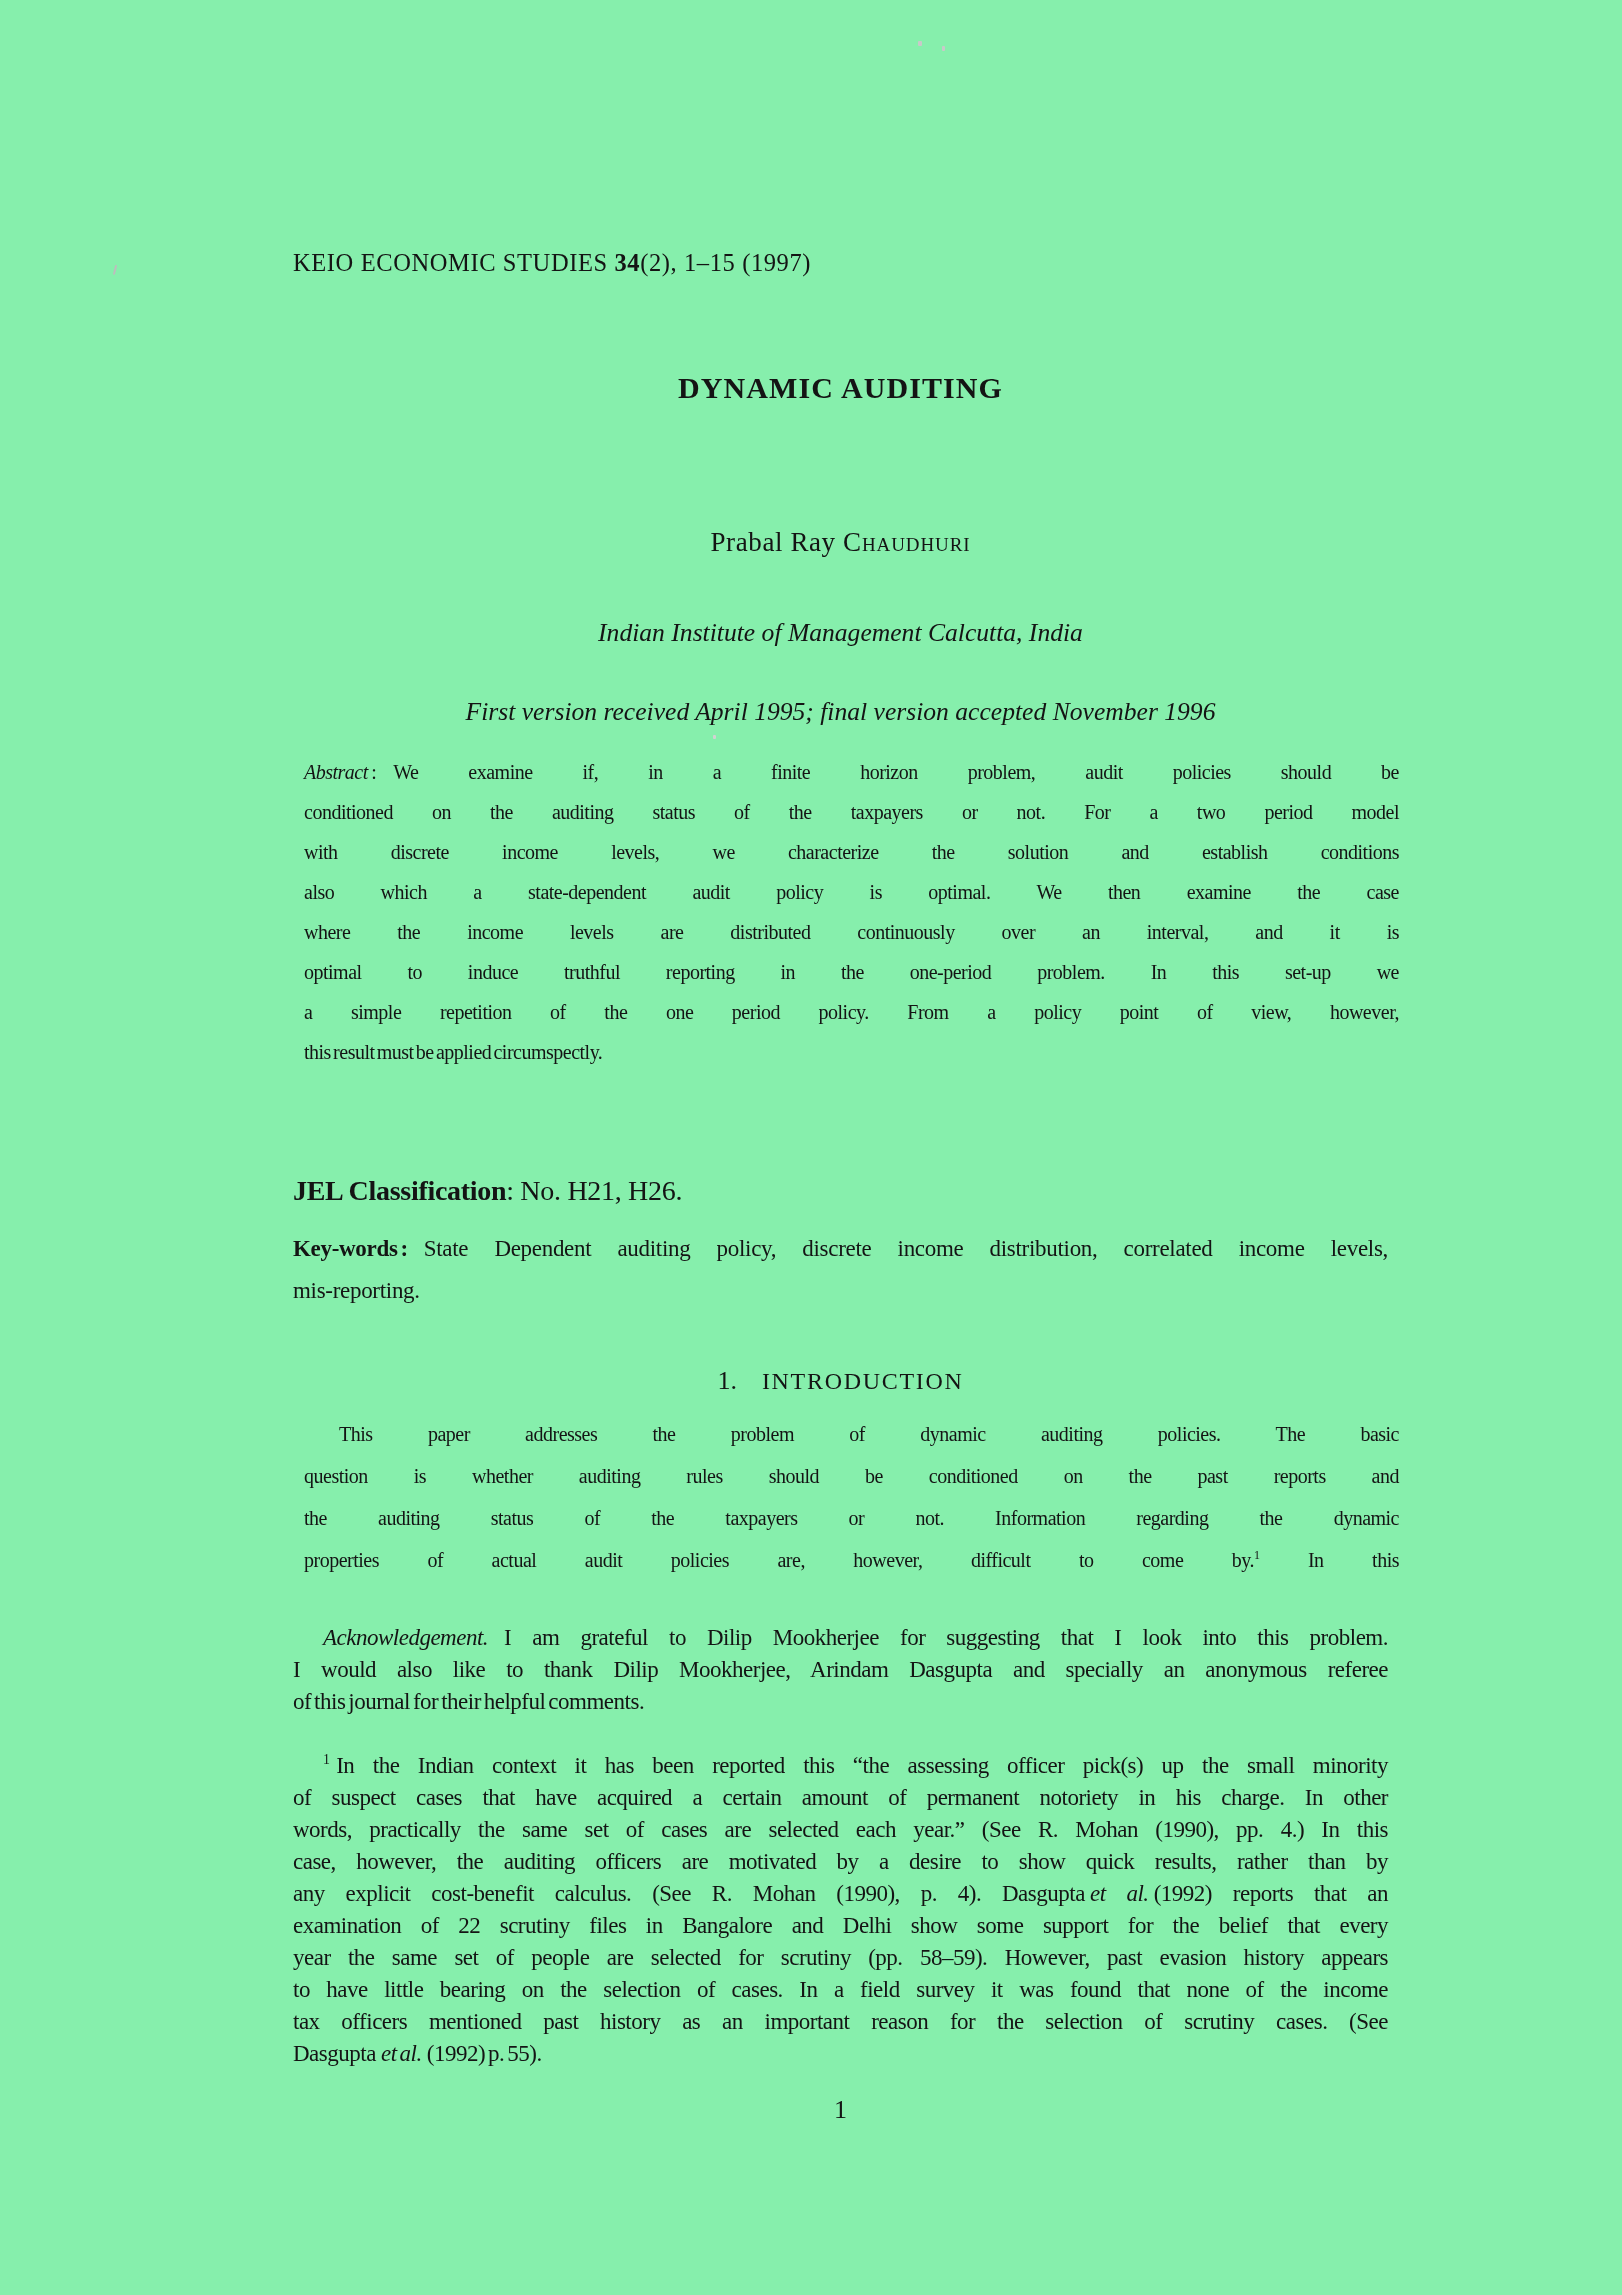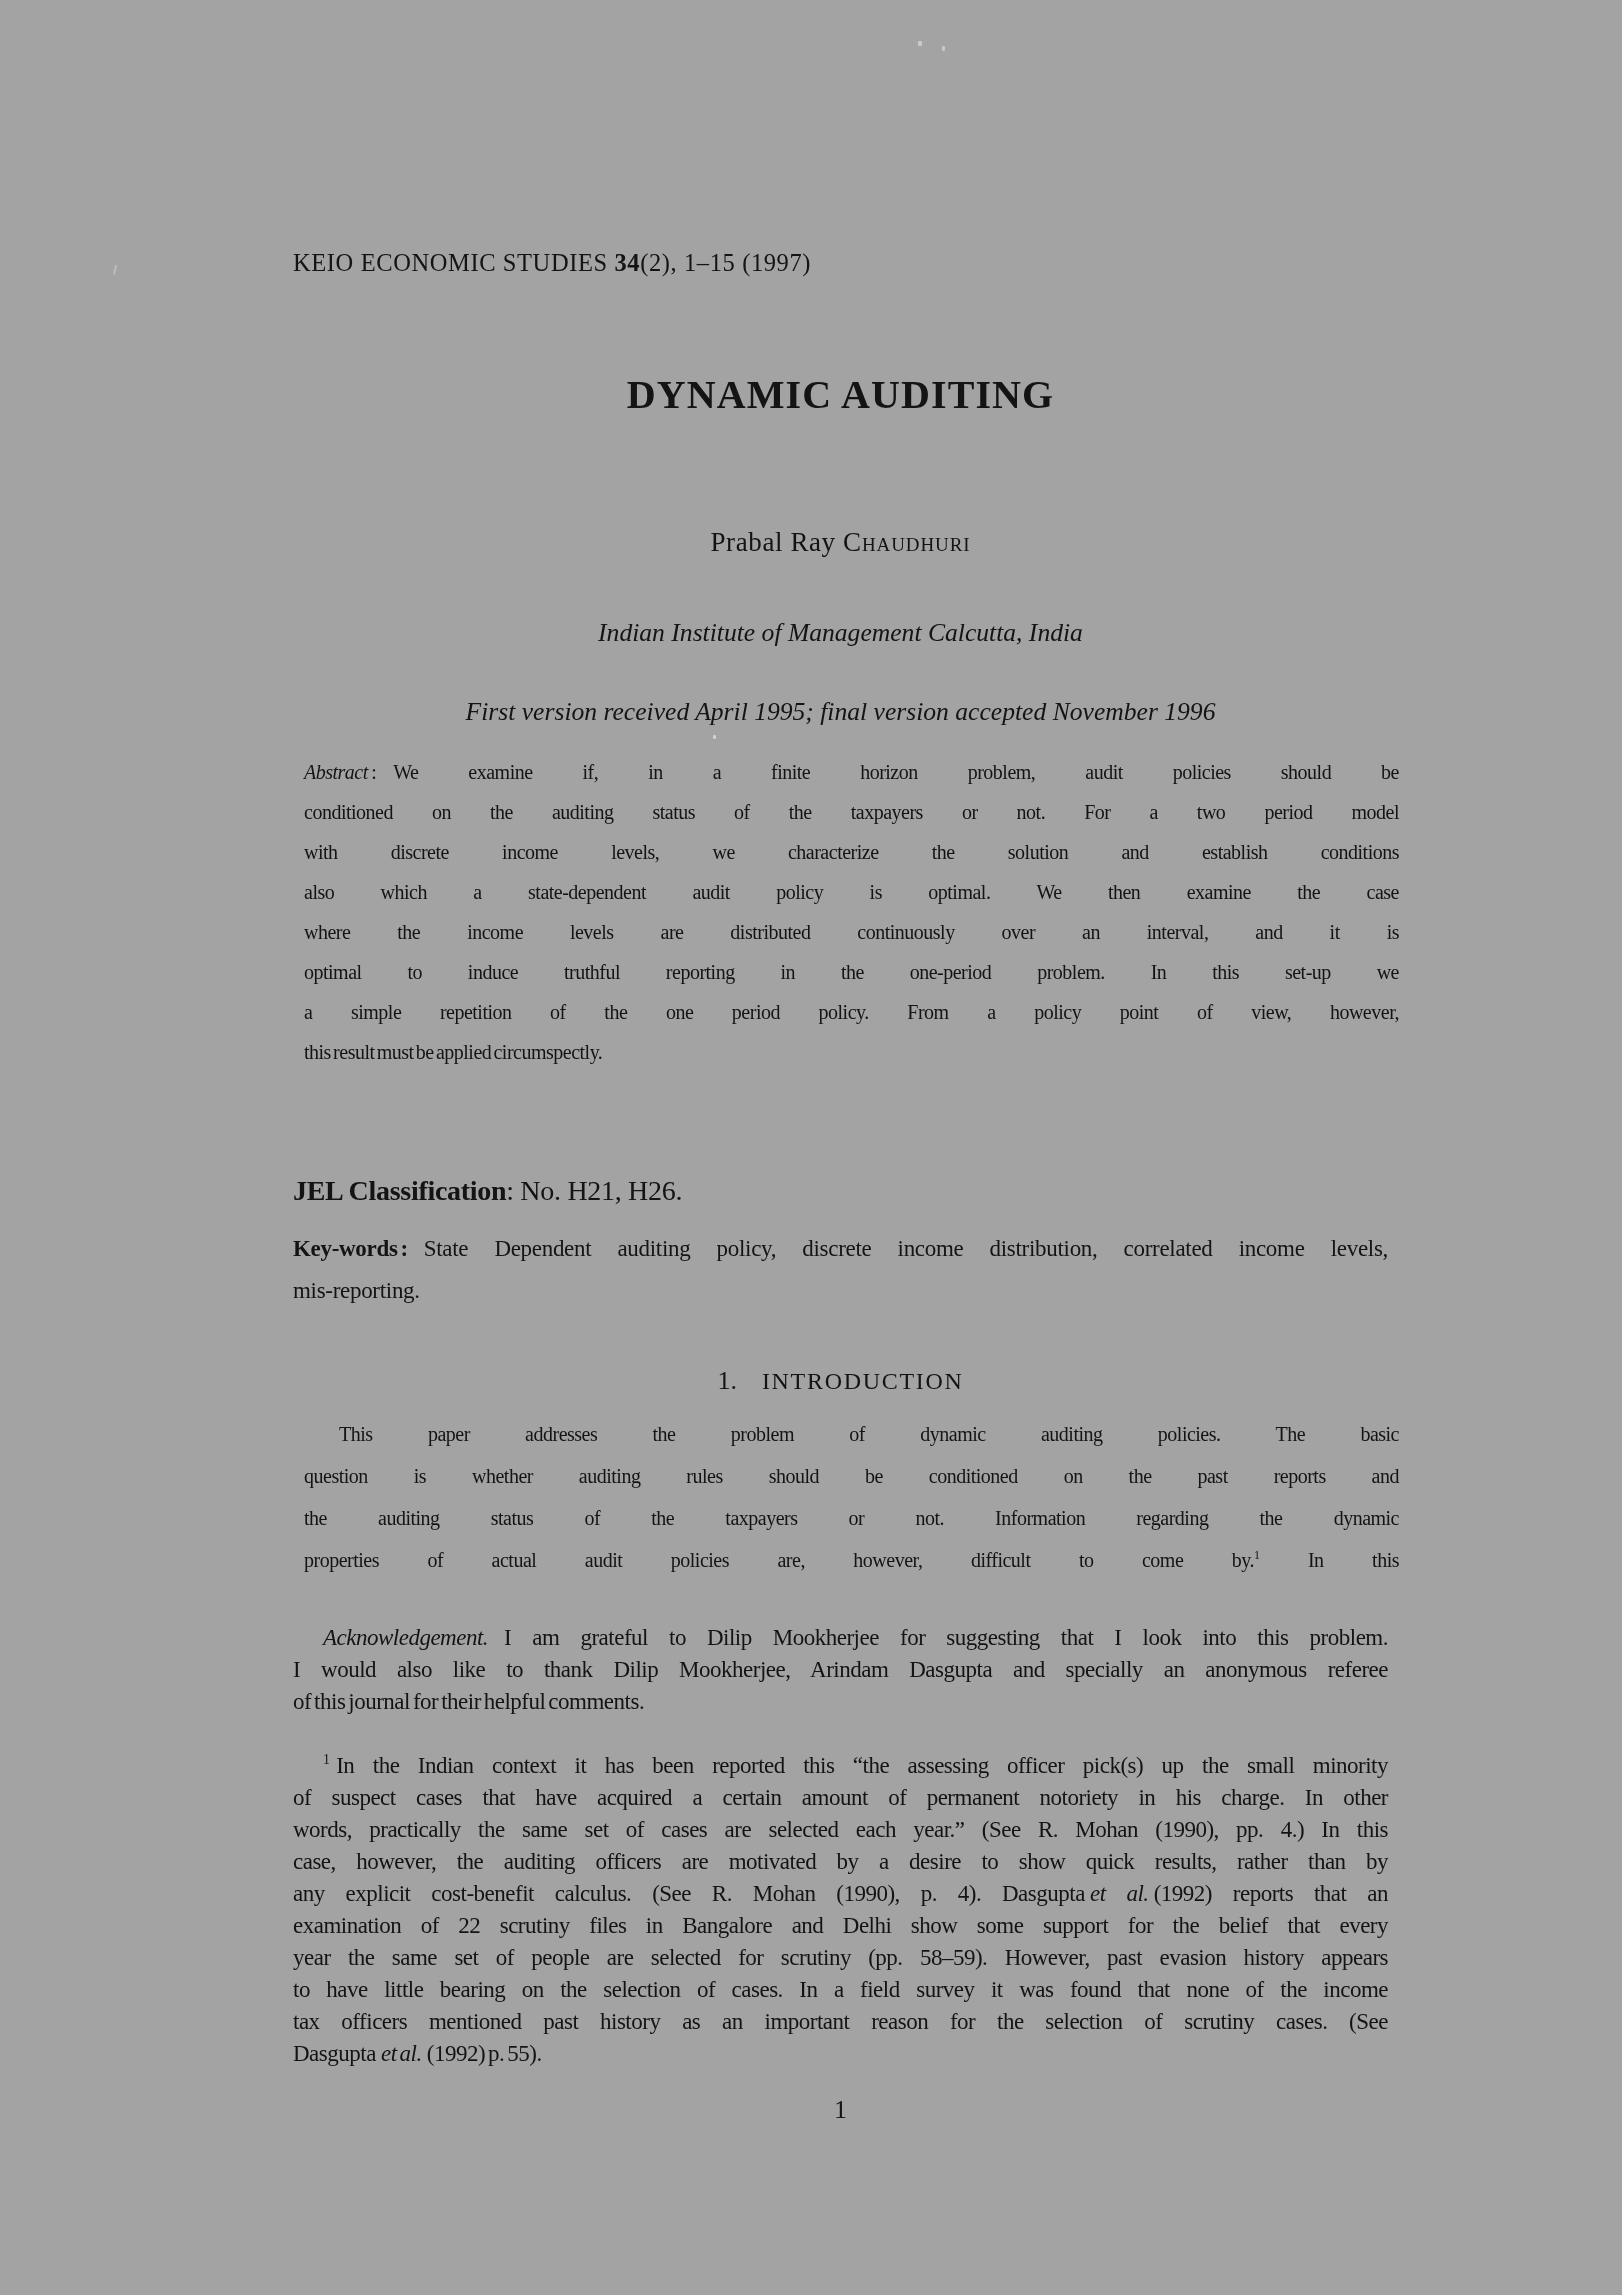--- a/index.html
+++ b/index.html
@@ -1,30 +1,30 @@
 <!DOCTYPE html>
 <html style="font-size:9px"><head>
 <meta charset="utf-8">
 <style>
   html,body{margin:0;padding:0;background:#ffffff;}
   .page{
     position:relative;
     width:1622px;height:2295px;
-    background:#a3a3a3;
+    background:#86efac;
     font-family:"Liberation Serif", serif;
     color:#141414;
     overflow:hidden;
   }
   .col{position:absolute;left:293px;width:1095px;}
   .centered{text-align:center;}
   
   .journal-line{top:249px;font-size:24.5px;letter-spacing:0.6px;text-align:left;}
   .journal-line b{font-weight:bold;}
   
-  .title{top:371px;font-size:40px;font-weight:bold;letter-spacing:1.1px;}
+  .title{top:371px;font-size:30px;font-weight:bold;letter-spacing:1.1px;}
   .author{top:527px;font-size:27px;letter-spacing:0.6px;}
   .smallcaps{font-variant:small-caps;letter-spacing:0.9px;}
   .affiliation{top:618px;font-size:25.6px;font-style:italic;}
   .received{top:697px;font-size:25.6px;font-style:italic;}
   
   .bodytext{font-size:20px;line-height:40px;letter-spacing:-0.5px;word-spacing:-2.3px;margin-left:11px;}
   .abstract{top:752px;}
   .intro-par{top:1413px;line-height:42px;}
   .jline{text-align:justify;text-align-last:justify;-moz-text-align-last:justify;}
   .jline.last{text-align-last:left;-moz-text-align-last:left;}

